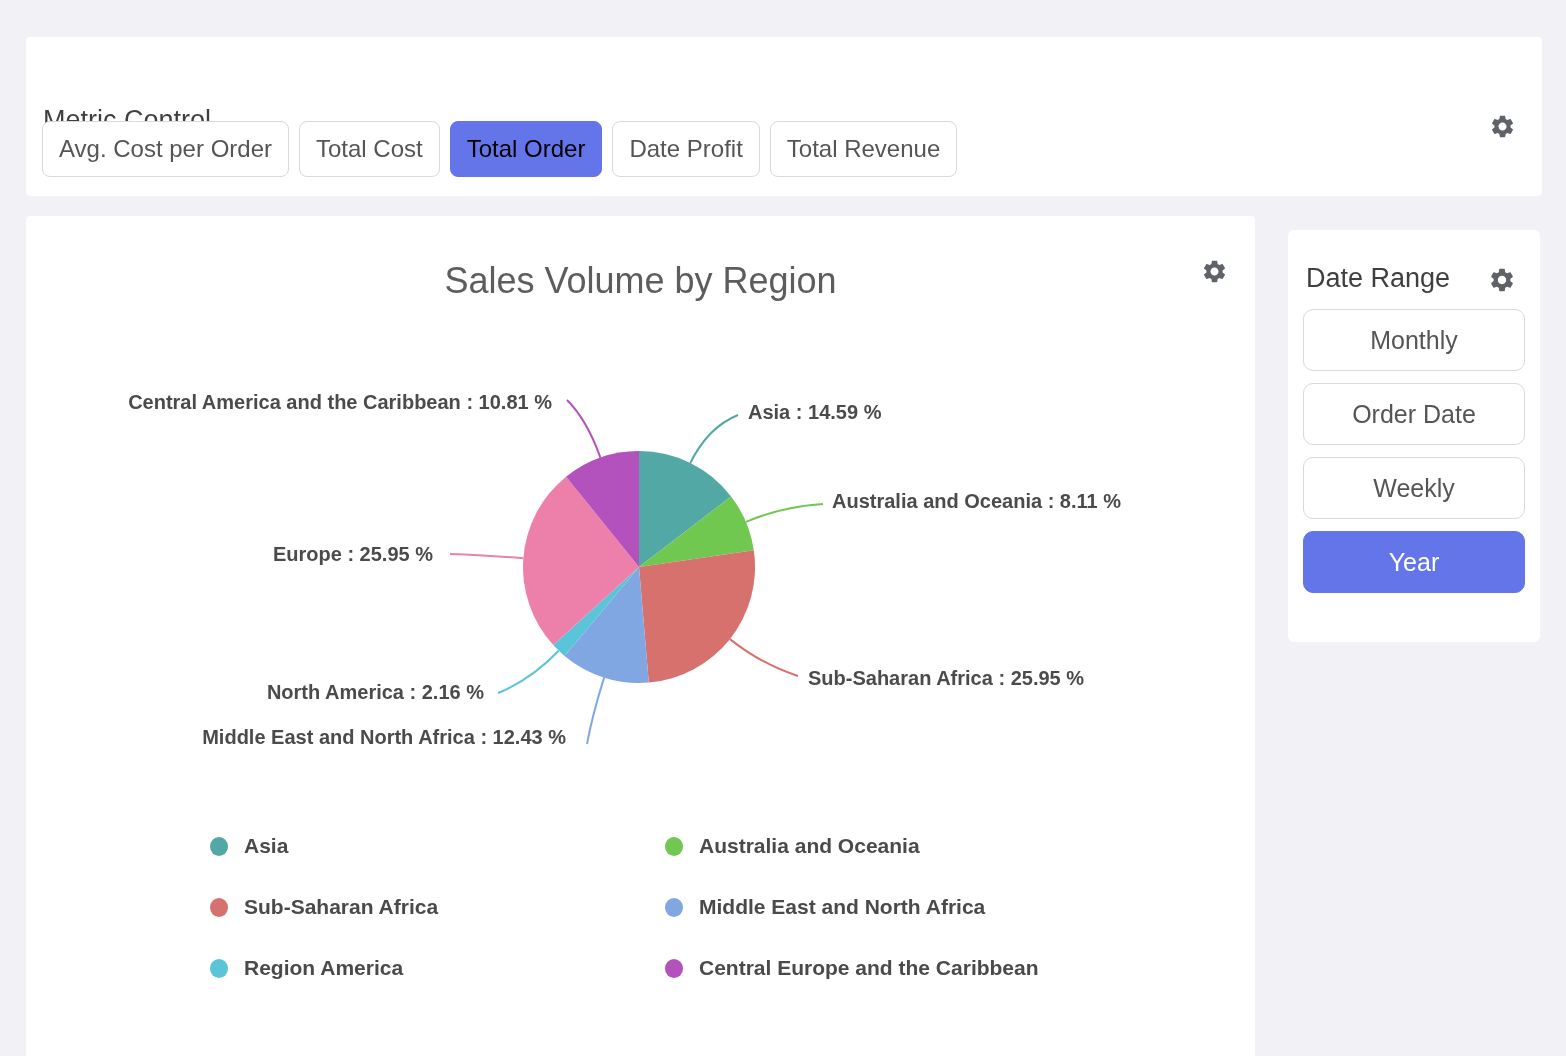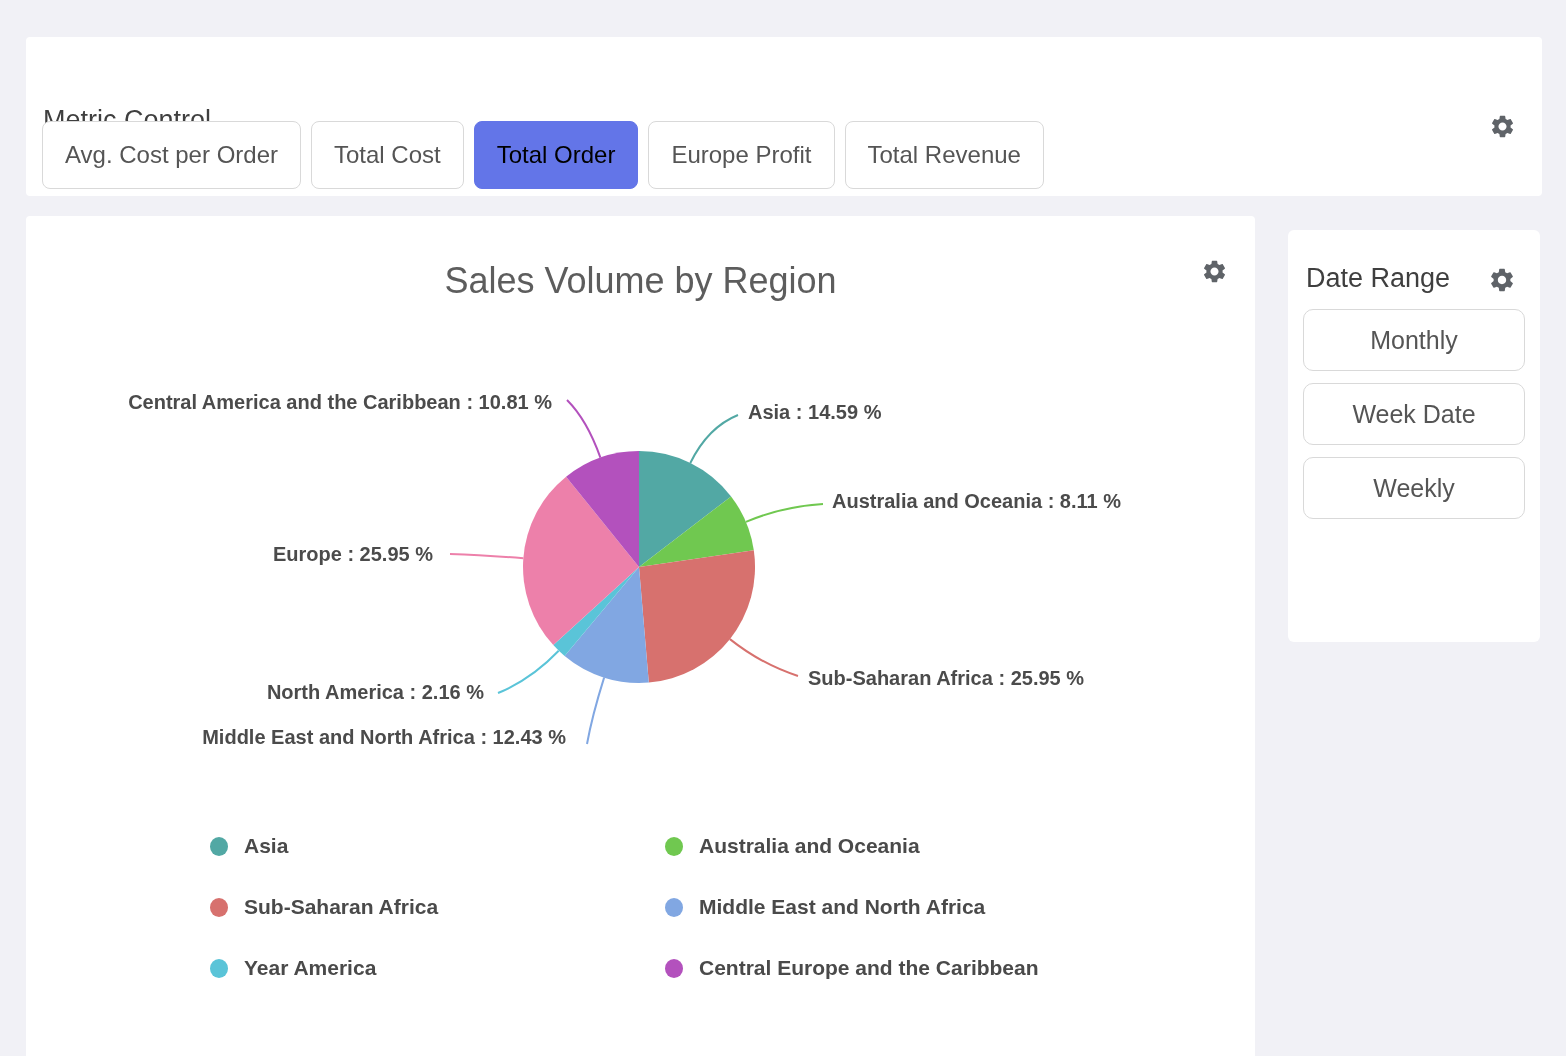--- a/index.html
+++ b/index.html
@@ -13,21 +13,21 @@
   .panel { position:absolute; background:#ffffff; }
 
   
   .metric-panel { left:26px; top:37px; width:1516px; height:159px; border-radius:4px; }
   .panel-title { font-size:27px; color:#3f3f3f; font-weight:400; }
   .metric-panel .panel-title { position:absolute; left:17px; top:68px; }
   .gear { position:absolute; cursor:pointer; line-height:0; }
   .metric-panel .gear { right:26px; top:76px; }
   .metric-buttons { position:absolute; left:16px; top:84px; display:flex; gap:10px; }
   .metric-btn {
-    height:68px; padding:0 22px; font-size:24px; color:#555;
+    height:56px; padding:0 16px; font-size:24px; color:#555;
     background:#fff; border:1px solid #d9d9d9; border-radius:8px;
     font-family:"Liberation Sans", sans-serif; cursor:pointer; white-space:nowrap;
   }
   .metric-btn.selected { background:var(--accent); border-color:var(--accent); color:#000000; }
 
   
   .chart-panel { left:26px; top:216px; width:1229px; height:1011px; border-radius:4px; }
   .chart-title { position:absolute; top:44px; left:0; width:100%; text-align:center;
     font-size:36px; font-weight:400; color:#5d5d5d; }
   .chart-panel .gear { right:27px; top:42px; }
@@ -59,21 +59,21 @@
   <h2 class="panel-title">Metric Control</h2>
   <span class="gear">
     <svg viewBox="0 0 24 24" width="27" height="27">
         <path fill="#5f6368" d="M19.14 12.94c.04-.3.06-.61.06-.94 0-.32-.02-.64-.07-.94l2.03-1.58c.18-.14.23-.41.12-.61l-1.92-3.32c-.12-.22-.37-.29-.59-.22l-2.39.96c-.5-.38-1.03-.7-1.62-.94l-.36-2.54c-.04-.24-.24-.41-.48-.41h-3.84c-.24 0-.43.17-.47.41l-.36 2.54c-.59.24-1.13.57-1.62.94l-2.39-.96c-.22-.08-.47 0-.59.22L2.74 8.87c-.12.21-.08.47.12.61l2.03 1.58c-.05.3-.09.63-.09.94s.02.64.07.94l-2.03 1.58c-.18.14-.23.41-.12.61l1.92 3.32c.12.22.37.29.59.22l2.39-.96c.5.38 1.03.7 1.62.94l.36 2.54c.05.24.24.41.48.41h3.84c.24 0 .44-.17.47-.41l.36-2.54c.59-.24 1.13-.56 1.62-.94l2.39.96c.22.08.47 0 .59-.22l1.92-3.32c.12-.22.07-.47-.12-.61l-2.01-1.58zM12 15.6c-1.98 0-3.6-1.62-3.6-3.6s1.62-3.6 3.6-3.6 3.6 1.62 3.6 3.6-1.62 3.6-3.6 3.6z"></path>
       </svg>
   </span>
   <div class="metric-buttons" id="metric-buttons">
       <button class="metric-btn">Avg. Cost per Order</button>
       <button class="metric-btn">Total Cost</button>
       <button class="metric-btn selected">Total Order</button>
-      <button class="metric-btn">Europe Profit</button>
+      <button class="metric-btn">Date Profit</button>
       <button class="metric-btn">Total Revenue</button>
     </div>
 </section>
 
 <section class="panel chart-panel">
   <h1 class="chart-title">Sales Volume by Region</h1>
   <span class="gear">
     <svg viewBox="0 0 24 24" width="27" height="27">
         <path fill="#5f6368" d="M19.14 12.94c.04-.3.06-.61.06-.94 0-.32-.02-.64-.07-.94l2.03-1.58c.18-.14.23-.41.12-.61l-1.92-3.32c-.12-.22-.37-.29-.59-.22l-2.39.96c-.5-.38-1.03-.7-1.62-.94l-.36-2.54c-.04-.24-.24-.41-.48-.41h-3.84c-.24 0-.43.17-.47.41l-.36 2.54c-.59.24-1.13.57-1.62.94l-2.39-.96c-.22-.08-.47 0-.59.22L2.74 8.87c-.12.21-.08.47.12.61l2.03 1.58c-.05.3-.09.63-.09.94s.02.64.07.94l-2.03 1.58c-.18.14-.23.41-.12.61l1.92 3.32c.12.22.37.29.59.22l2.39-.96c.5.38 1.03.7 1.62.94l.36 2.54c.05.24.24.41.48.41h3.84c.24 0 .44-.17.47-.41l.36-2.54c.59-.24 1.13-.56 1.62-.94l2.39.96c.22.08.47 0 .59-.22l1.92-3.32c.12-.22.07-.47-.12-.61l-2.01-1.58zM12 15.6c-1.98 0-3.6-1.62-3.6-3.6s1.62-3.6 3.6-3.6 3.6 1.62 3.6 3.6-1.62 3.6-3.6 3.6z"></path>
       </svg>
@@ -113,34 +113,35 @@
       <div class="legend-item">
         <span class="legend-marker" style="background: rgb(215, 113, 110);"></span>
         <span class="legend-label">Sub-Saharan Africa</span>
       </div>
       <div class="legend-item">
         <span class="legend-marker" style="background: rgb(129, 167, 226);"></span>
         <span class="legend-label">Middle East and North Africa</span>
       </div>
       <div class="legend-item">
         <span class="legend-marker" style="background: rgb(90, 196, 216);"></span>
-        <span class="legend-label">Year America</span>
+        <span class="legend-label">Region America</span>
       </div>
       <div class="legend-item">
         <span class="legend-marker" style="background: rgb(179, 81, 189);"></span>
         <span class="legend-label">Central Europe and the Caribbean</span>
       </div>
     </div>
 </section>
 
 <aside class="panel date-panel">
   <h2 class="panel-title">Date Range</h2>
   <span class="gear">
     <svg viewBox="0 0 24 24" width="28" height="28">
         <path fill="#5f6368" d="M19.14 12.94c.04-.3.06-.61.06-.94 0-.32-.02-.64-.07-.94l2.03-1.58c.18-.14.23-.41.12-.61l-1.92-3.32c-.12-.22-.37-.29-.59-.22l-2.39.96c-.5-.38-1.03-.7-1.62-.94l-.36-2.54c-.04-.24-.24-.41-.48-.41h-3.84c-.24 0-.43.17-.47.41l-.36 2.54c-.59.24-1.13.57-1.62.94l-2.39-.96c-.22-.08-.47 0-.59.22L2.74 8.87c-.12.21-.08.47.12.61l2.03 1.58c-.05.3-.09.63-.09.94s.02.64.07.94l-2.03 1.58c-.18.14-.23.41-.12.61l1.92 3.32c.12.22.37.29.59.22l2.39-.96c.5.38 1.03.7 1.62.94l.36 2.54c.05.24.24.41.48.41h3.84c.24 0 .44-.17.47-.41l.36-2.54c.59-.24 1.13-.56 1.62-.94l2.39.96c.22.08.47 0 .59-.22l1.92-3.32c.12-.22.07-.47-.12-.61l-2.01-1.58zM12 15.6c-1.98 0-3.6-1.62-3.6-3.6s1.62-3.6 3.6-3.6 3.6 1.62 3.6 3.6-1.62 3.6-3.6 3.6z"></path>
       </svg>
   </span>
   <div class="date-buttons" id="date-buttons">
       <button class="date-btn">Monthly</button>
-      <button class="date-btn">Week Date</button>
+      <button class="date-btn">Order Date</button>
       <button class="date-btn">Weekly</button>
+      <button class="date-btn selected">Year</button>
     </div>
 </aside>
 
 </body></html>

